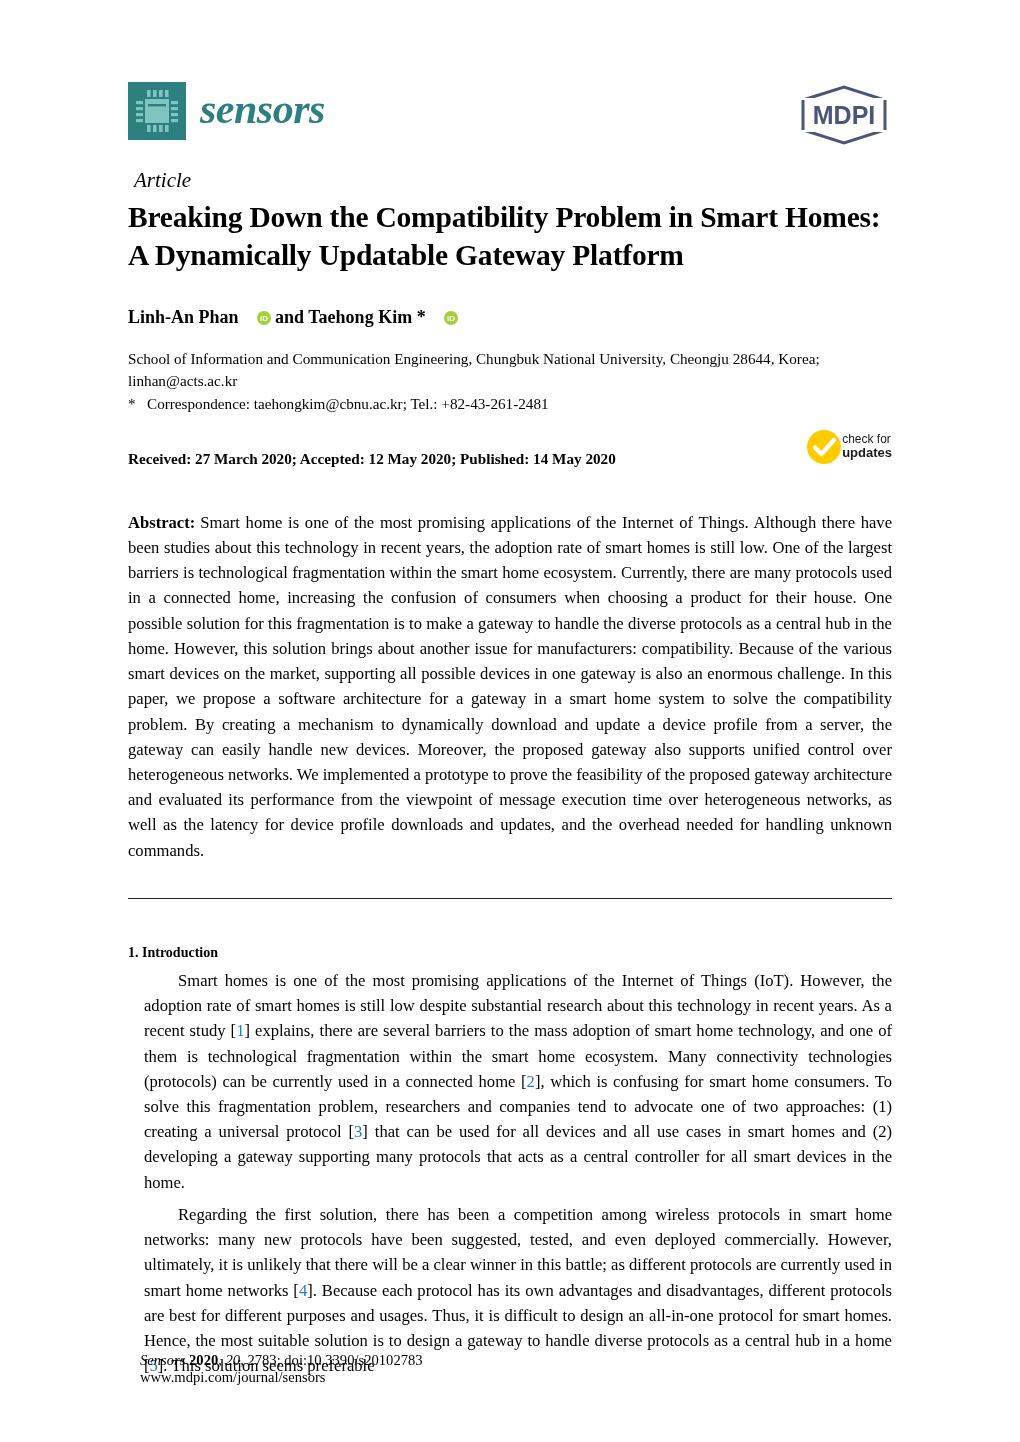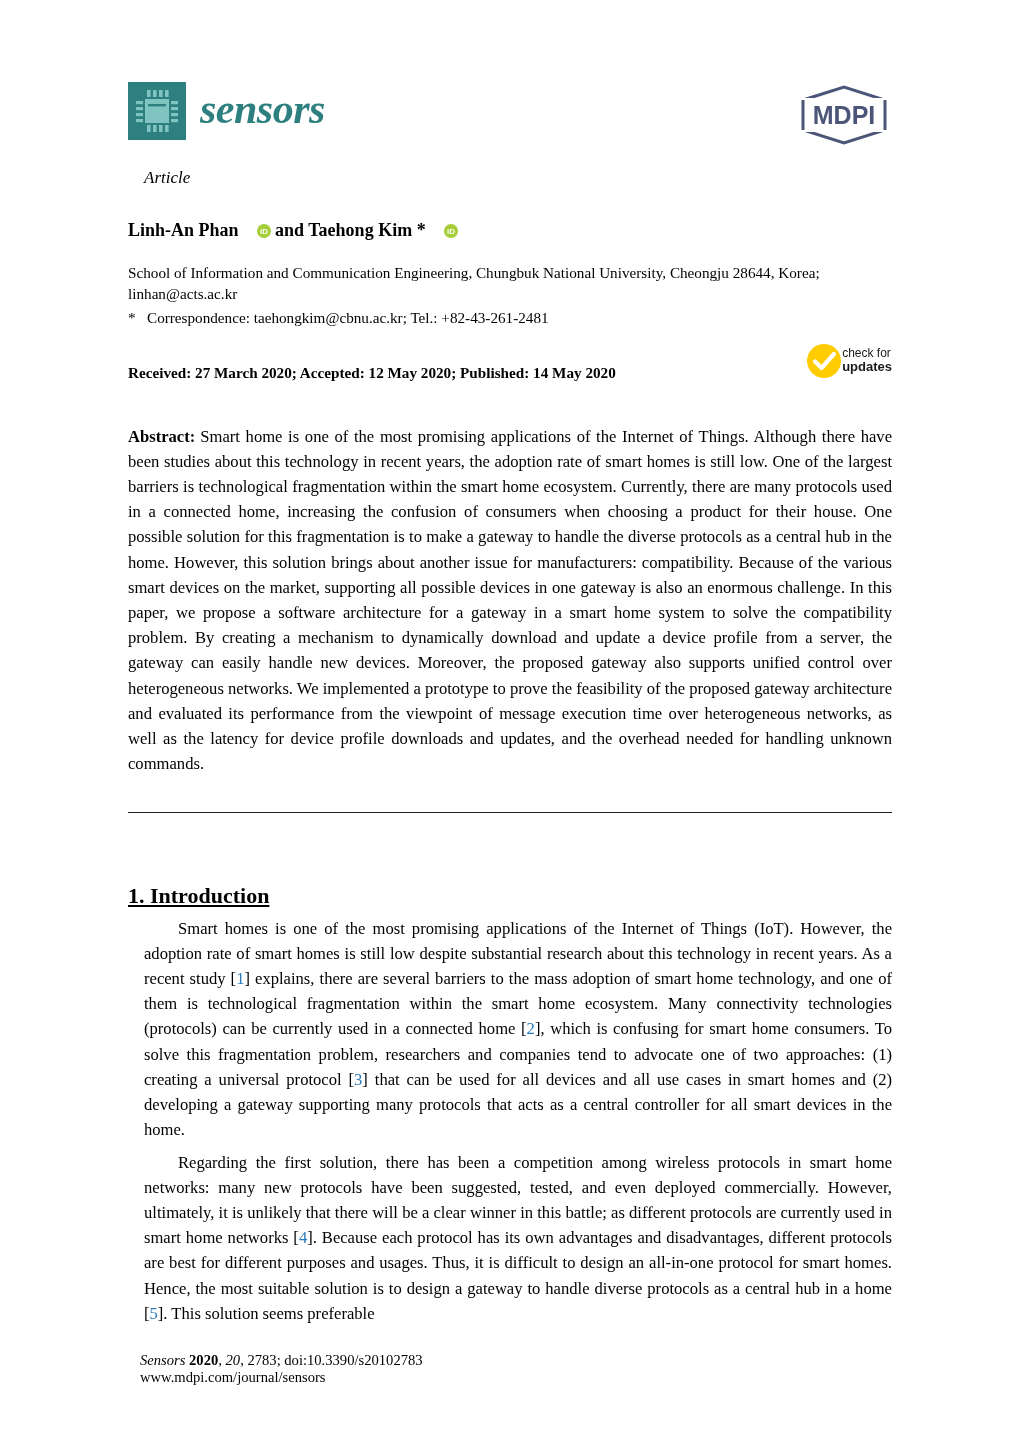--- a/index.html
+++ b/index.html
@@ -60,22 +60,22 @@
   .mdpi-logo {
     position: absolute;
     right: 0; top: 8px;
     width: 96px; height: 62px;
   }
   .mdpi-logo svg { display: block; }
 
   
   .article-type {
     font-style: italic;
-    font-size: 17px;
-    margin: 0 0 6px 16px;
+    font-size: 21px;
+    margin: 0 0 6px 6px;
     line-height: 1.2;
   }
   .paper-title {
     font-size: 29.5px;
     font-weight: 700;
     line-height: 1.28;
     margin: 0;
     letter-spacing: -0.2px;
   }
 
@@ -160,25 +160,24 @@
   .rule {
     border: 0;
     border-top: 1.1px solid #222222;
     margin: 35px 0 0 0;
     width: 100%;
   }
 
   
   .section-heading {
     font-family: "Liberation Serif", "DejaVu Serif", serif;
-    font-size: 22px;
+    font-size: 14px;
     font-weight: 700;
-    margin-top: 70px;
+    margin-top: 46px;
     margin-bottom: 0;
-    text-decoration: underline;
   }
   .body-par {
     font-size: 16.6px;
     line-height: 1.52;
     text-align: justify;
     text-justify: inter-word;
     margin: 7px 0 0 16px;
     text-indent: 34px;
   }
   .cite { color: #2b7bba; }
@@ -240,20 +239,21 @@
           <rect x="0" y="14" width="96" height="34" fill="#ffffff"></rect>
           <path d="M7 16 L7 46" stroke="#4a5578" stroke-width="3" fill="none"></path>
           <path d="M89 16 L89 46" stroke="#4a5578" stroke-width="3" fill="none"></path>
           <text x="48" y="40" text-anchor="middle" font-family="Liberation Sans, DejaVu Sans, sans-serif" font-size="25" font-weight="700" fill="#4a5578">MDPI</text>
         </svg>
       </div>
     </div>
 
     <div class="article-type">Article</div>
 
+    <h1 class="paper-title">Breaking Down the Compatibility Problem in Smart Homes: A Dynamically Updatable Gateway Platform</h1>
 
     <div class="authors"><span>Linh-An Phan</span><span class="orcid"><svg width="14" height="14" viewBox="0 0 14 14">
             <circle cx="7" cy="7" r="7" fill="#a6ce39"></circle>
             <text x="7" y="10.2" text-anchor="middle" font-family="Liberation Sans, DejaVu Sans, sans-serif" font-size="8" font-weight="700" fill="#ffffff">iD</text>
           </svg></span><span> and </span><span>Taehong Kim *</span><span class="orcid"><svg width="14" height="14" viewBox="0 0 14 14">
             <circle cx="7" cy="7" r="7" fill="#a6ce39"></circle>
             <text x="7" y="10.2" text-anchor="middle" font-family="Liberation Sans, DejaVu Sans, sans-serif" font-size="8" font-weight="700" fill="#ffffff">iD</text>
           </svg></span></div>
 
     <div class="affiliations">

